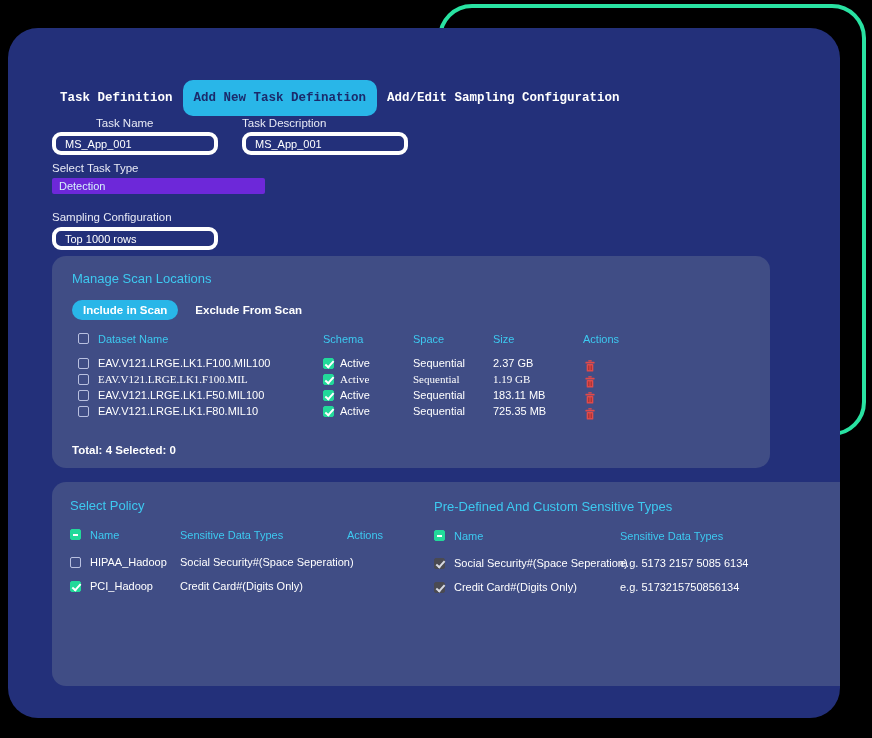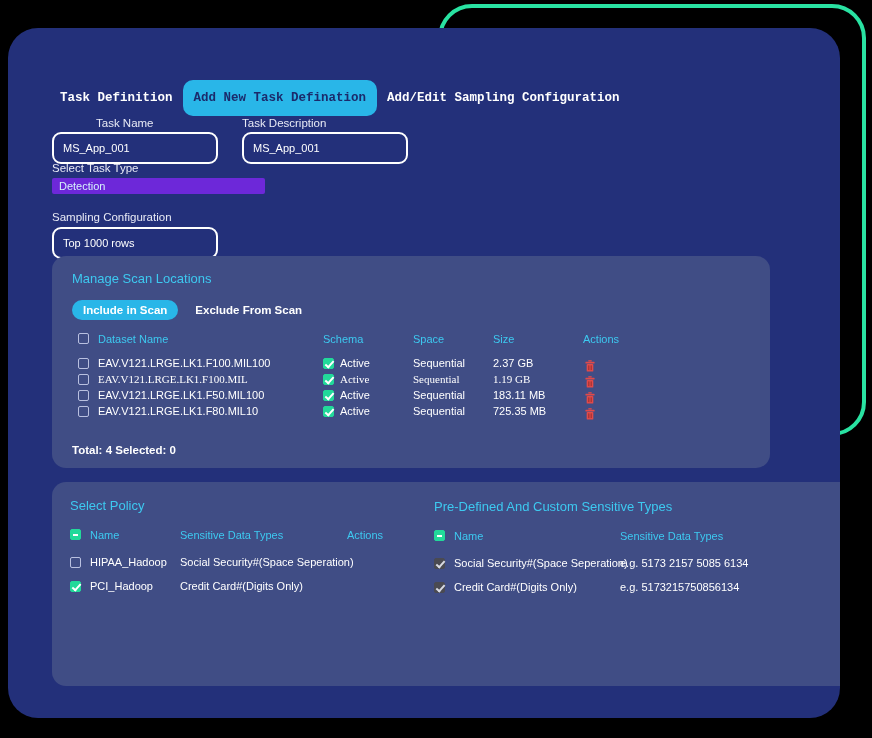--- a/index.html
+++ b/index.html
@@ -49,22 +49,22 @@
     border-radius: 10px; padding: 11px 11px; line-height: 14px;
     font-weight: bold;
   }
 
   
   .field-label {
     position: absolute; font-size: 11.5px; color: #e8eaf5; font-weight: normal;
     white-space: nowrap;
   }
   .text-input {
-    position: absolute; height: 32px;
-    background: #23307a; border: 2px solid #ffffff; border-radius: 9px;
+    position: absolute; height: 23px;
+    background: #23307a; border: 4px solid #ffffff; border-radius: 9px;
     color: #ffffff; font-size: 11px; font-family: "Liberation Sans", sans-serif;
     padding: 0 9px; line-height: 15px;
   }
   .select-bar {
     position: absolute; height: 16px;
     background: #6d28d9; border-radius: 2px;
     color: #d6f2fc; font-size: 11px; padding: 0 7px; line-height: 17px;
   }
 
   

